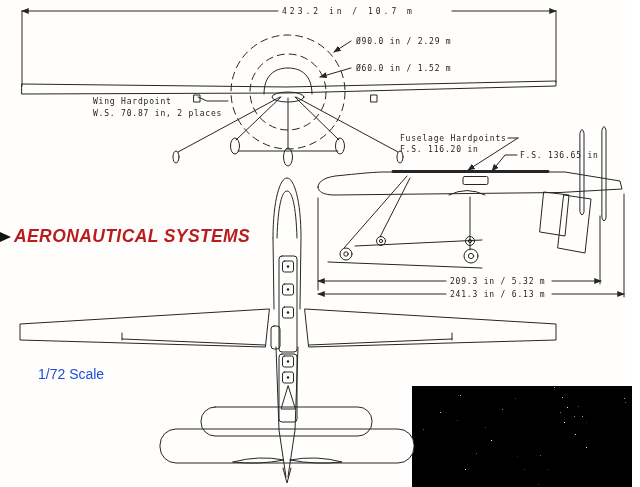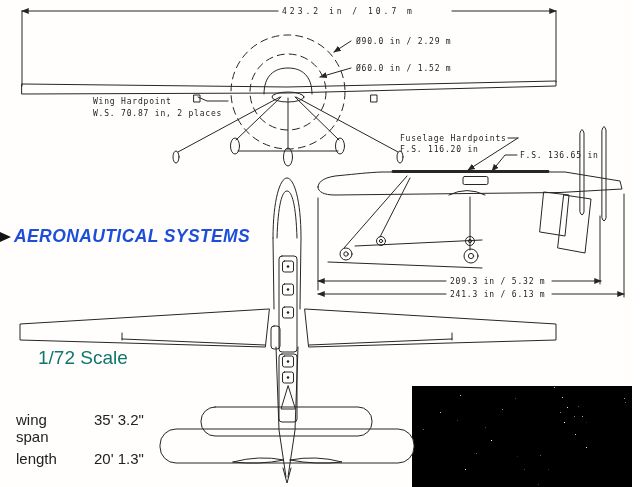--- a/index.html
+++ b/index.html
@@ -9,22 +9,22 @@
   .ln{stroke:#262626;fill:none;stroke-width:1;stroke-linecap:round;stroke-linejoin:round;}
   .thick{stroke-width:2.8;}
   .dash{stroke-dasharray:7 5;}
   .anno{font:8px "DejaVu Sans Mono",monospace;letter-spacing:.8px;fill:#1c1c1c;}
   .anno-wide{letter-spacing:3px;}
   .wht{stroke:#262626;fill:#fffefd;}
   .logo{position:absolute;left:0;top:226px;display:flex;align-items:center;gap:3px;}
   .logo-arrow{width:0;height:0;border-left:11px solid #141414;
               border-top:5px solid transparent;border-bottom:5px solid transparent;}
   .logo-text{font-family:"Liberation Sans",sans-serif;font-weight:bold;font-style:italic;
-             font-size:17.5px;letter-spacing:.4px;color:#1d4ed8;white-space:nowrap;}
-  .scale-note{position:absolute;left:38px;top:347px;font-size:19px;color:#0f766e;}
+             font-size:17.5px;letter-spacing:.4px;color:#b91c1c;white-space:nowrap;}
+  .scale-note{position:absolute;left:38px;top:366px;font-size:14px;color:#1d4ed8;}
   .specs{position:absolute;left:16px;top:411px;font-size:15px;color:#222;}
   .spec-row{display:flex;margin-bottom:5px;}
   .spec-label{width:66px;}
   .spec-value{padding-left:12px;}
 </style>
 </head>
 <body>
 
 <div class="page">
 
@@ -179,24 +179,14 @@
   </g>
 </svg>
 
 <div class="logo">
   <span class="logo-arrow"></span>
   <span class="logo-text">AERONAUTICAL SYSTEMS</span>
 </div>
 
 <div class="scale-note">1/72 Scale</div>
 
-<div class="specs">
-  <div class="spec-row">
-    <span class="spec-label">wing span</span>
-    <span class="spec-value">35' 3.2"</span>
-  </div>
-  <div class="spec-row">
-    <span class="spec-label">length</span>
-    <span class="spec-value">20' 1.3"</span>
-  </div>
-</div>
 
 </div>
 
 </body></html>

